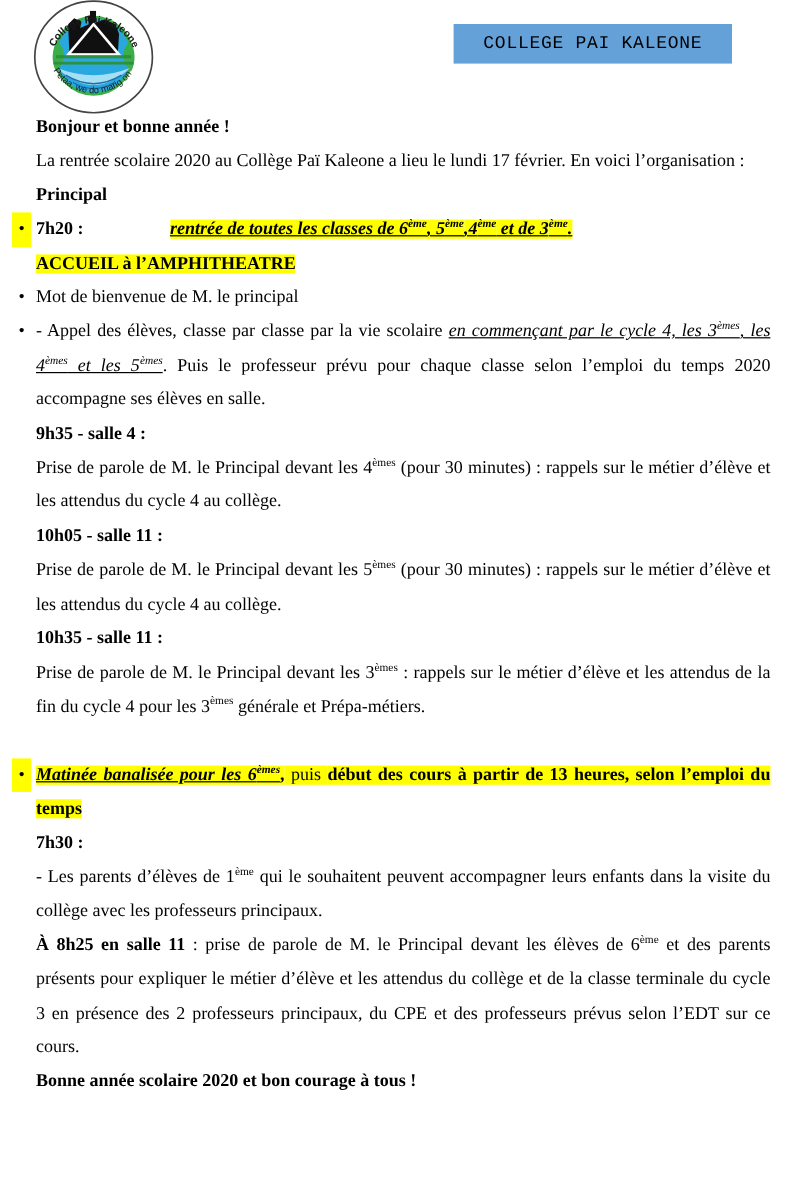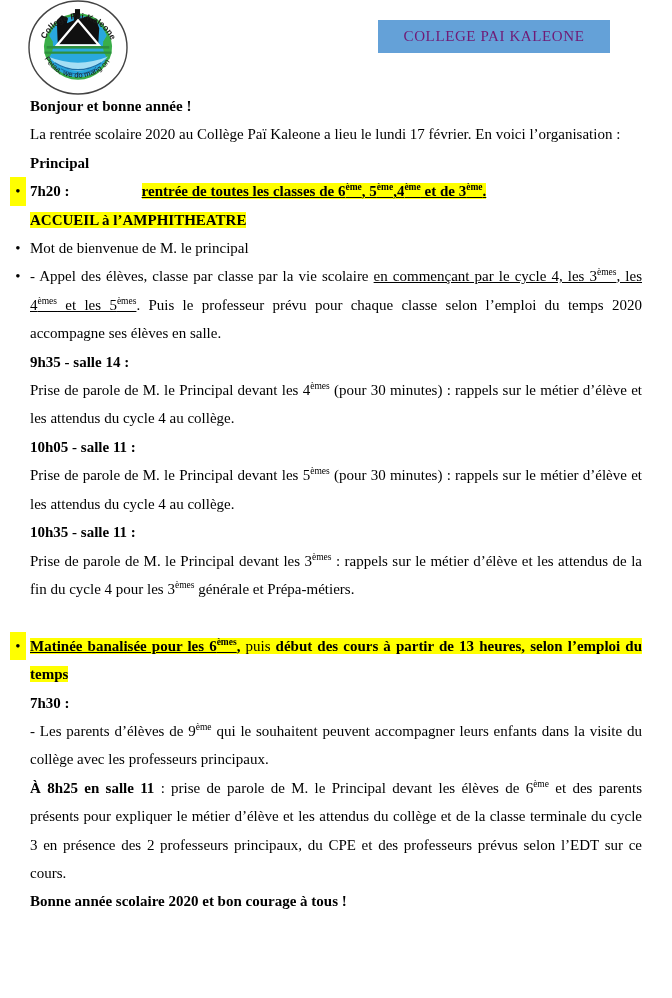--- a/index.html
+++ b/index.html
@@ -8,35 +8,35 @@
     font-family:"Liberation Serif","DejaVu Serif",serif;
     font-size:15px;line-height:28.4px;overflow:hidden;
   }
   .page{position:relative;width:672px;height:998px;background:#fff;}
   
   .header{position:relative;height:92px;}
   .logo{position:absolute;left:26px;top:0;width:104px;height:96px;}
   .banner{
     position:absolute;right:62px;top:20px;width:232px;height:33px;
     background:var(--banner-color,#64a1d8);
-    color:#701a75;font-family:Liberation Serif, serif;
+    color:#000000;font-family:Liberation Mono, monospace;
     font-size:15px;letter-spacing:.6px;text-align:center;line-height:33px;
   }
   
   .doc{padding:0 30px 0 30px;}
   .block{position:relative;margin:0;}
   .justify{text-align:justify;}
   .center{text-align:left;}
   .tight{letter-spacing:-0.18px;}
   .spacer{height:28.4px;}
   .li{position:relative;}
   .bullet{position:absolute;left:-20px;top:0;width:16px;text-align:center;}
   .bullet.hl{background:var(--hl-color,#ffff00);}
   .b{font-weight:bold;margin-top:15px;}
-  .u{text-decoration:underline;}
+  .u{text-decoration:underline;font-style:italic;}
   .hl{background:var(--hl-color,#ffff00);}
   .tab{display:inline-block;width:72px;}
   sup{font-size:9.5px;line-height:0;vertical-align:baseline;position:relative;top:-6px;}
 </style>
 </head>
 <body>
 
 <div class="page">
 
   <div class="header">
@@ -71,27 +71,27 @@
   </div>
 
   <div class="doc">
       <div class="block"><span class=" b">Bonjour et bonne année !</span></div>
       <div class="block justify"><span class="">La rentrée scolaire 2020 au Collège Paï Kaleone a lieu le lundi 17 février. En voici l’organisation :</span></div>
       <div class="block"><span class=" b">Principal</span></div>
       <div class="block li"><span class="bullet hl">•</span><span class=" b">7h20 :</span><span class="tab"></span><span class=" b u hl">rentrée de toutes les classes de 6</span><span class=" b u hl"><sup>ème</sup></span><span class=" b u hl">, 5</span><span class=" b u hl"><sup>ème</sup></span><span class=" b u hl">,4</span><span class=" b u hl"><sup>ème</sup></span><span class=" b u hl"> et de 3</span><span class=" b u hl"><sup>ème</sup></span><span class=" b u hl">.</span></div>
       <div class="block center"><span class=" b hl">ACCUEIL à l’AMPHITHEATRE</span></div>
       <div class="block li"><span class="bullet">•</span><span class="">Mot de bienvenue de M. le principal</span></div>
       <div class="block li justify"><span class="bullet">•</span><span class="">- Appel des élèves, classe par classe par la vie scolaire </span><span class=" u">en commençant par le cycle 4, les 3</span><span class=" u"><sup>èmes</sup></span><span class=" u">, les 4</span><span class=" u"><sup>èmes</sup></span><span class=" u"> et les 5</span><span class=" u"><sup>èmes</sup></span><span class="">. Puis le professeur prévu pour chaque classe selon l’emploi du temps 2020 accompagne ses élèves en salle.</span></div>
-      <div class="block"><span class=" b">9h35 - salle 14 :</span></div>
+      <div class="block"><span class=" b">9h35 - salle 4 :</span></div>
       <div class="block justify"><span class="">Prise de parole de M. le Principal devant les 4</span><span class=""><sup>èmes</sup></span><span class=""> (pour 30 minutes) : rappels sur le métier d’élève et les attendus du cycle 4 au collège.</span></div>
       <div class="block"><span class=" b">10h05 - salle 11 :</span></div>
       <div class="block justify"><span class="">Prise de parole de M. le Principal devant les 5</span><span class=""><sup>èmes</sup></span><span class=""> (pour 30 minutes) : rappels sur le métier d’élève et les attendus du cycle 4 au collège.</span></div>
       <div class="block"><span class=" b">10h35 - salle 11 :</span></div>
       <div class="block justify"><span class="">Prise de parole de M. le Principal devant les 3</span><span class=""><sup>èmes</sup></span><span class=""> : rappels sur le métier d’élève et les attendus de la fin du cycle 4 pour les 3</span><span class=""><sup>èmes</sup></span><span class=""> générale et Prépa-métiers.</span></div>
       <div class="spacer"></div>
       <div class="block li justify"><span class="bullet hl">•</span><span class=" b u hl">Matinée banalisée pour les 6</span><span class=" b u hl"><sup>èmes</sup></span><span class=" b hl">,</span><span class=" hl"> puis </span><span class=" b hl">début des cours à partir de 13 heures, selon l’emploi du temps</span></div>
       <div class="block"><span class=" b">7h30 :</span></div>
-      <div class="block justify"><span class="">- Les parents d’élèves de 9</span><span class=""><sup>ème</sup></span><span class=""> qui le souhaitent peuvent accompagner leurs enfants dans la visite du collège avec les professeurs principaux.</span></div>
+      <div class="block justify"><span class="">- Les parents d’élèves de 1</span><span class=""><sup>ème</sup></span><span class=""> qui le souhaitent peuvent accompagner leurs enfants dans la visite du collège avec les professeurs principaux.</span></div>
       <div class="block justify"><span class=" b">À 8h25 en salle 11</span><span class=""> : prise de parole de M. le Principal devant les élèves de 6</span><span class=""><sup>ème</sup></span><span class=""> et des parents présents pour expliquer le métier d’élève et les attendus du collège et de la classe terminale du cycle 3 en présence des 2 professeurs principaux, du CPE et des professeurs prévus selon l’EDT sur ce cours.</span></div>
       <div class="block center"><span class=" b">Bonne année scolaire 2020 et bon courage à tous !</span></div>
     </div>
 
 </div>
 
 </body></html>

